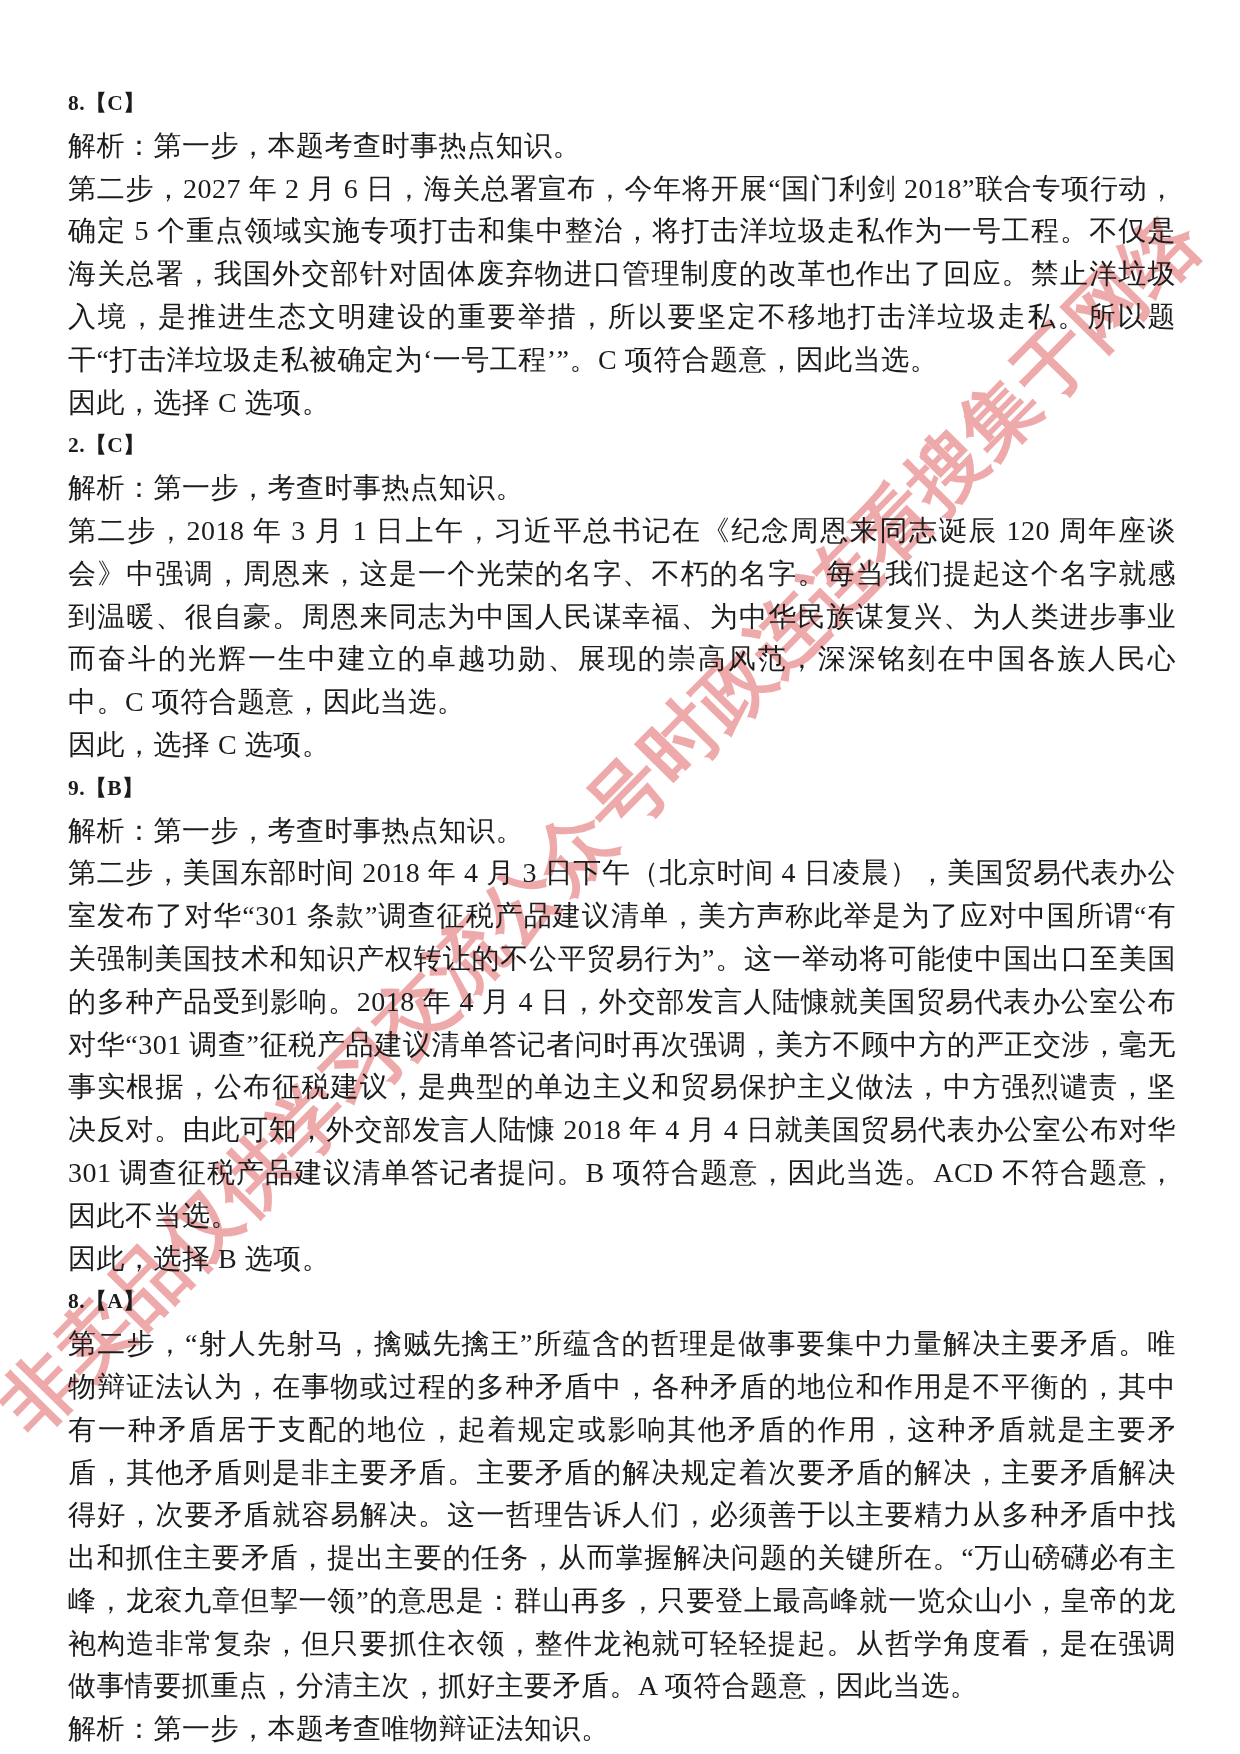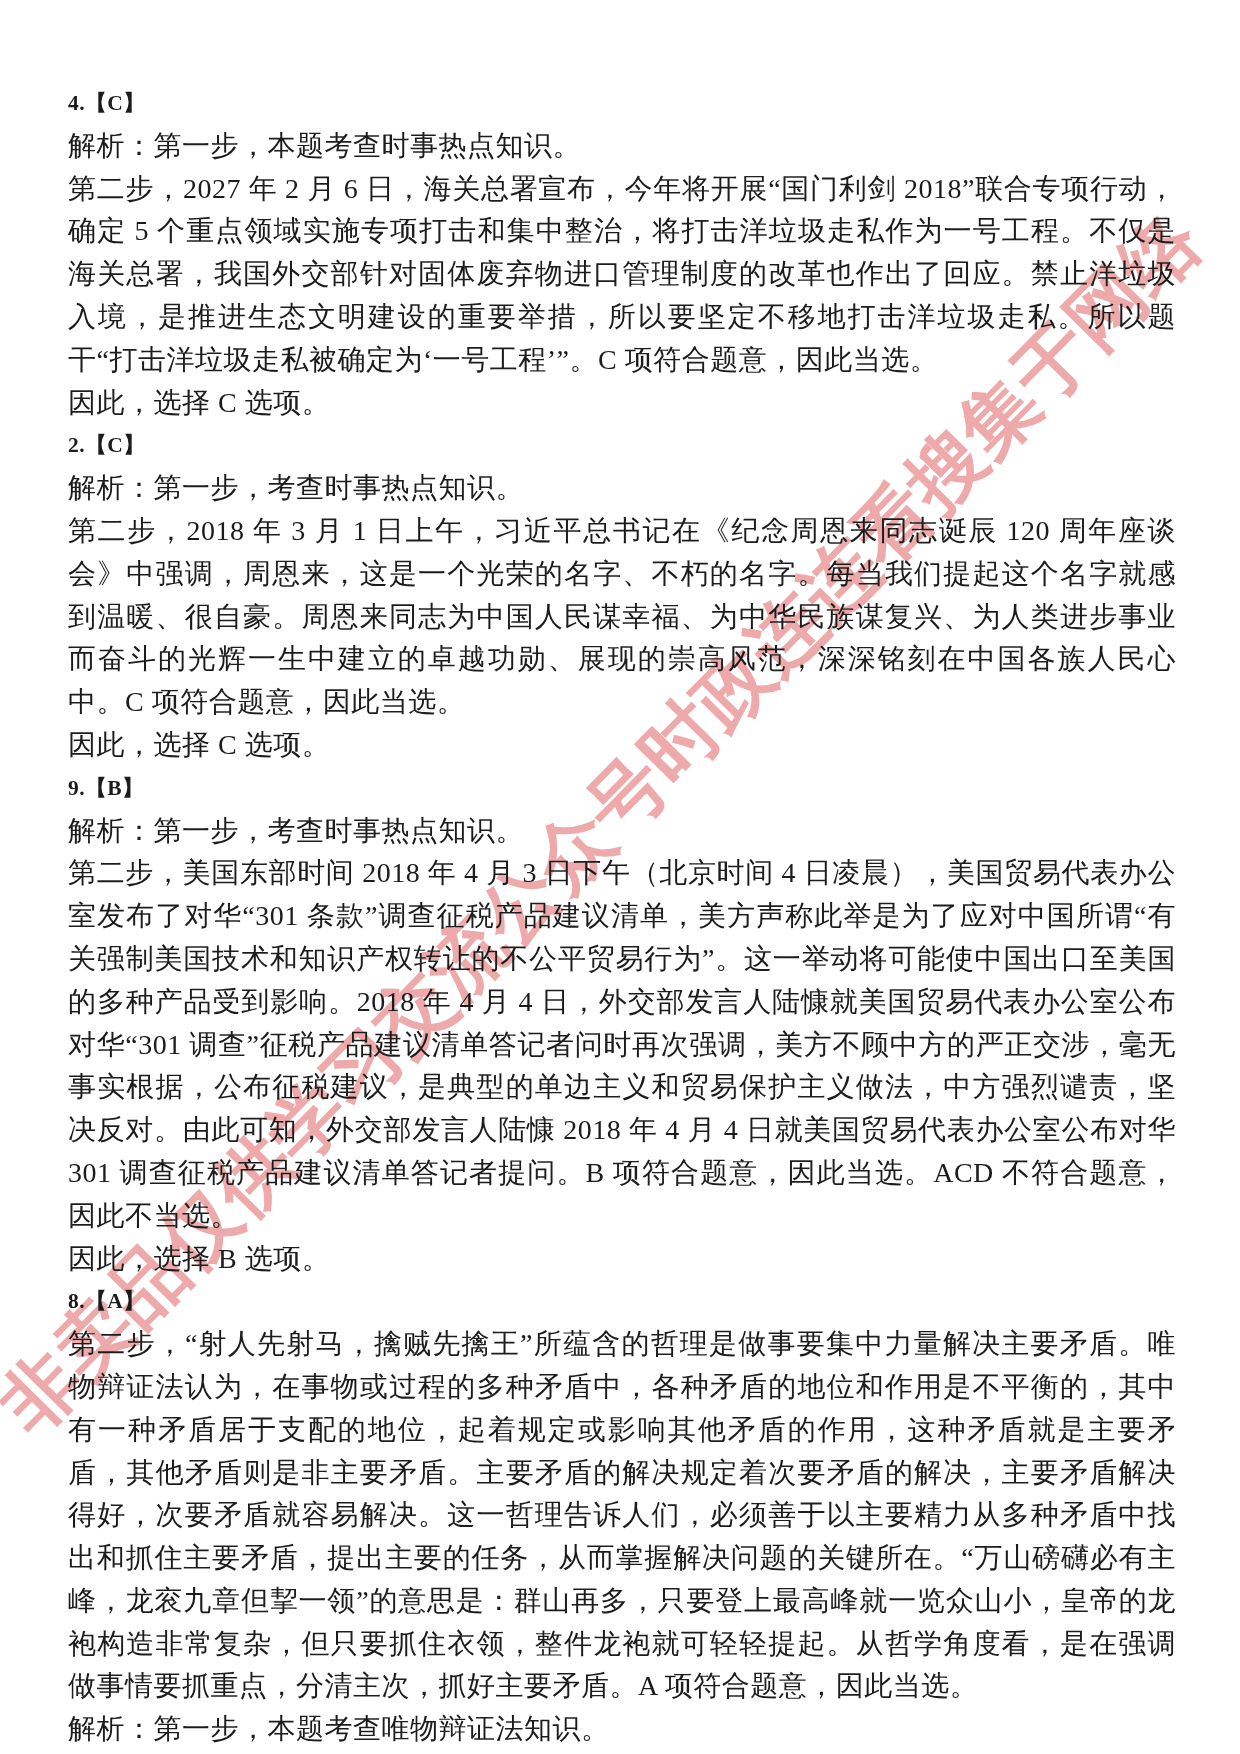--- a/index.html
+++ b/index.html
@@ -60,21 +60,21 @@
 </head>
 <body>
 
 <div class="page">
 
   <div class="watermark">非卖品仅供学习交流公众号时政连连看搜集于网络</div>
 
   <div class="content">
 
     <div class="section">
-      <p class="answer-label">4.【C】</p>
+      <p class="answer-label">8.【C】</p>
       <p class="para">解析：第一步，本题考查时事热点知识。</p>
       <p class="para">第二步，2027 年 2 月 6 日，海关总署宣布，今年将开展“国门利剑 2018”联合专项行动，确定 5 个重点领域实施专项打击和集中整治，将打击洋垃圾走私作为一号工程。不仅是海关总署，我国外交部针对固体废弃物进口管理制度的改革也作出了回应。禁止洋垃圾入境，是推进生态文明建设的重要举措，所以要坚定不移地打击洋垃圾走私。所以题干“打击洋垃圾走私被确定为‘一号工程’”。C 项符合题意，因此当选。</p>
       <p class="para">因此，选择 C 选项。</p>
     </div>
 
     <div class="section">
       <p class="answer-label">2.【C】</p>
       <p class="para">解析：第一步，考查时事热点知识。</p>
       <p class="para">第二步，2018 年 3 月 1 日上午，习近平总书记在《纪念周恩来同志诞辰 120 周年座谈会》中强调，周恩来，这是一个光荣的名字、不朽的名字。每当我们提起这个名字就感到温暖、很自豪。周恩来同志为中国人民谋幸福、为中华民族谋复兴、为人类进步事业而奋斗的光辉一生中建立的卓越功勋、展现的崇高风范，深深铭刻在中国各族人民心中。C 项符合题意，因此当选。</p>
       <p class="para">因此，选择 C 选项。</p>

